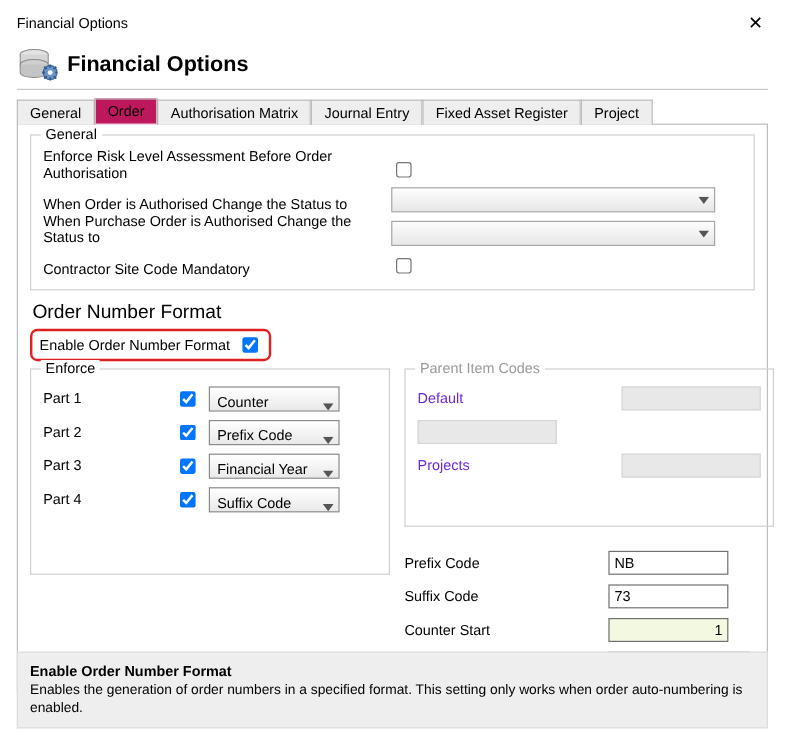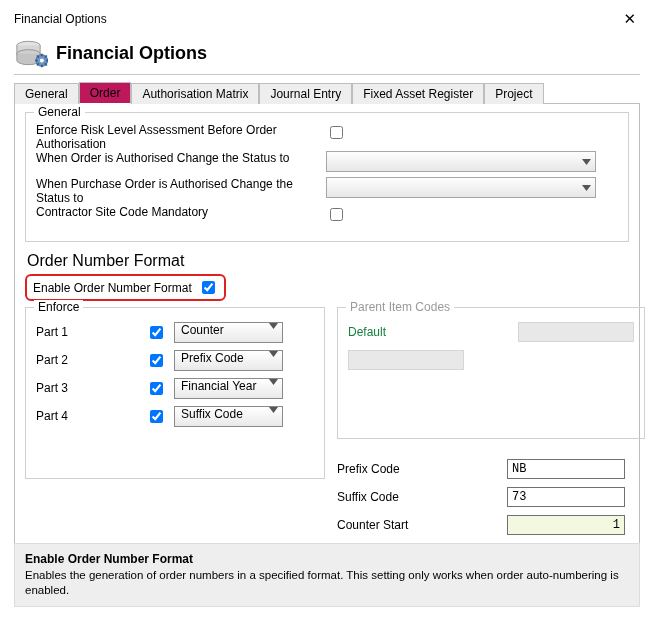--- a/index.html
+++ b/index.html
@@ -12,42 +12,42 @@
   .header-title{font-size:18px;font-weight:600}
   .hr{border:none;border-top:1px solid #c8c8c8;margin:3px 0 0 0}
   
   .tabstrip{display:flex;align-items:flex-end;margin-top:6px;position:relative}
   .tab{padding:3px 10px;border:1px solid #bdbdbd;border-bottom:none;background:#eee;margin-right:0;font-size:12px;position:relative;top:1px;cursor:default}
   .tab.active{background:#be185d;border-bottom:1px solid #fff;z-index:2}
   .tabpage{border:1px solid #bdbdbd;padding:8px 10px 10px 10px;min-height:430px;box-sizing:border-box}
   
   .group{border:1px solid #d0d0d0;padding:10px 10px 10px 10px;margin-bottom:10px;position:relative}
   .group>.legend{position:absolute;top:-8px;left:8px;background:#fff;padding:0 4px;font-size:12px}
-  .row{display:flex;align-items:flex-start;min-height:26px}
+  .row{display:flex;align-items:flex-end;min-height:26px}
   .row .lbl{flex:0 0 290px}
   .row .ctl{flex:0 0 auto}
   .chk{width:13px;height:13px}
   .combo{width:270px;height:21px;border:1px solid #a6a6a6;background:linear-gradient(#fdfdfd,#e7e7e7);display:flex;align-items:center;justify-content:flex-end;padding-right:4px;box-sizing:border-box}
   .combo svg{display:block}
-  .mini-combo{width:109px;height:21px;border:1px solid #8a8a8a;background:linear-gradient(#fff,#e9e9e9);display:flex;align-items:flex-start;justify-content:space-between;padding:0 4px 0 6px;box-sizing:border-box;font-size:12px}
+  .mini-combo{width:109px;height:21px;border:1px solid #8a8a8a;background:linear-gradient(#fff,#e9e9e9);display:flex;align-items:flex-end;justify-content:space-between;padding:0 4px 0 6px;box-sizing:border-box;font-size:12px}
   .onf-row{margin:6px 0 4px 2px;font-size:16px}
   .highlight{display:inline-flex;align-items:center;border:2px solid #e02020;border-radius:6px;padding:2px 6px 2px 6px;gap:6px}
   
   .twocol{display:flex;gap:12px}
   .twocol .left{flex:0 0 300px}
   .twocol .right{flex:1}
   .format-row{display:flex;align-items:center;height:28px}
   .format-row .plabel{flex:0 0 110px}
   .format-row .pchk{flex:0 0 28px}
   .disabled-group .legend{color:#9a9a9a}
-  .disabled-label{color:#15803d}
+  .disabled-label{color:#6d28d9}
   .ro-box{width:116px;height:20px;background:#e8e8e8;border:1px solid #d6d6d6;box-sizing:border-box}
   .kvrow{display:flex;align-items:center;height:28px}
   .kvrow .klbl{flex:0 0 170px}
-  .txt{width:118px;height:20px;border:1px solid #707070;padding:1px 4px;font-family:Liberation Mono, monospace;font-size:12px;box-sizing:border-box;background:#fff}
+  .txt{width:100px;height:20px;border:1px solid #707070;padding:1px 4px;font-family:Liberation Sans, sans-serif;font-size:12px;box-sizing:border-box;background:#fff}
   .txt.greenish{background:#f3f9e0;text-align:right}
   .spinwrap{display:flex;align-items:stretch;width:118px;height:20px;border:1px solid #707070;box-sizing:border-box}
   .spinwrap input{flex:1;border:none;text-align:right;padding:0 4px;font-family:inherit;font-size:12px;outline:none}
   .helpbox{position:absolute;left:14px;right:14px;bottom:10px;background:#eeeeee;border:1px solid #dcdcdc;padding:8px 10px;box-sizing:border-box}
   .helpbox .ht{font-weight:700;margin-bottom:2px}
   .helpbox .hd{font-size:11.5px;line-height:1.3}
 </style>
 </head>
 <body>
 
@@ -188,20 +188,24 @@
       <div class="right">
         <div class="group disabled-group" style="min-height:110px">
           <span class="legend">Parent Item Codes</span>
           <div class="kvrow">
             <div class="klbl disabled-label">Default</div>
             <div class="ro-box"></div>
           </div>
           <div class="kvrow">
             <div class="ro-box"></div>
           </div>
+          <div class="kvrow">
+            <div class="klbl disabled-label">Projects</div>
+            <div class="ro-box"></div>
+          </div>
         </div>
 
         <div style="height:6px"></div>
 
         <div class="kvrow">
           <div class="klbl">Prefix Code</div>
           <input class="txt" value="NB" style="">
         </div>
         <div class="kvrow">
           <div class="klbl">Suffix Code</div>

